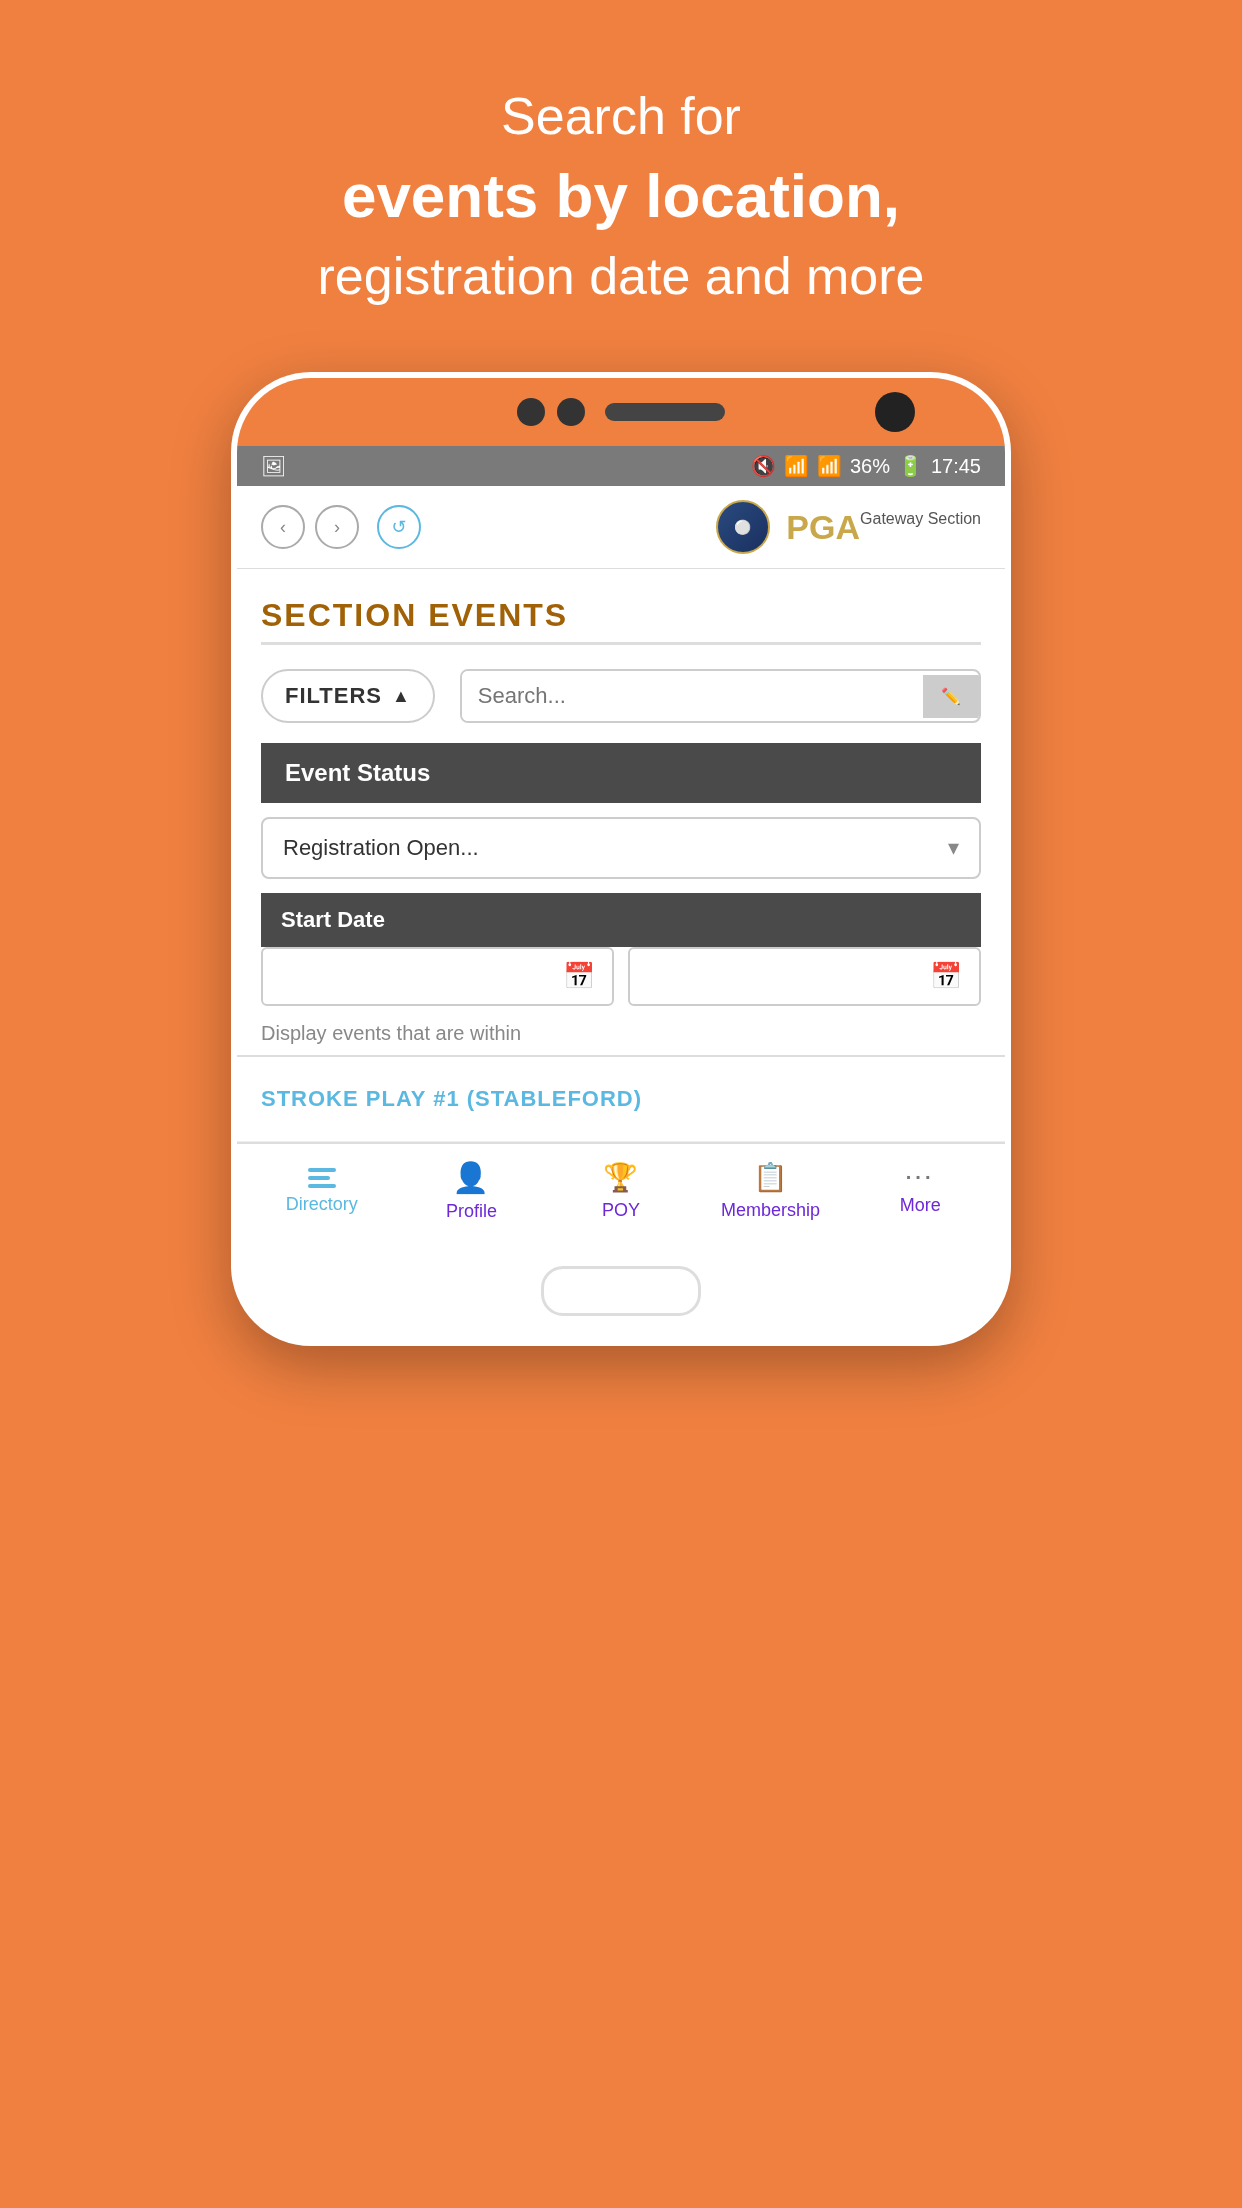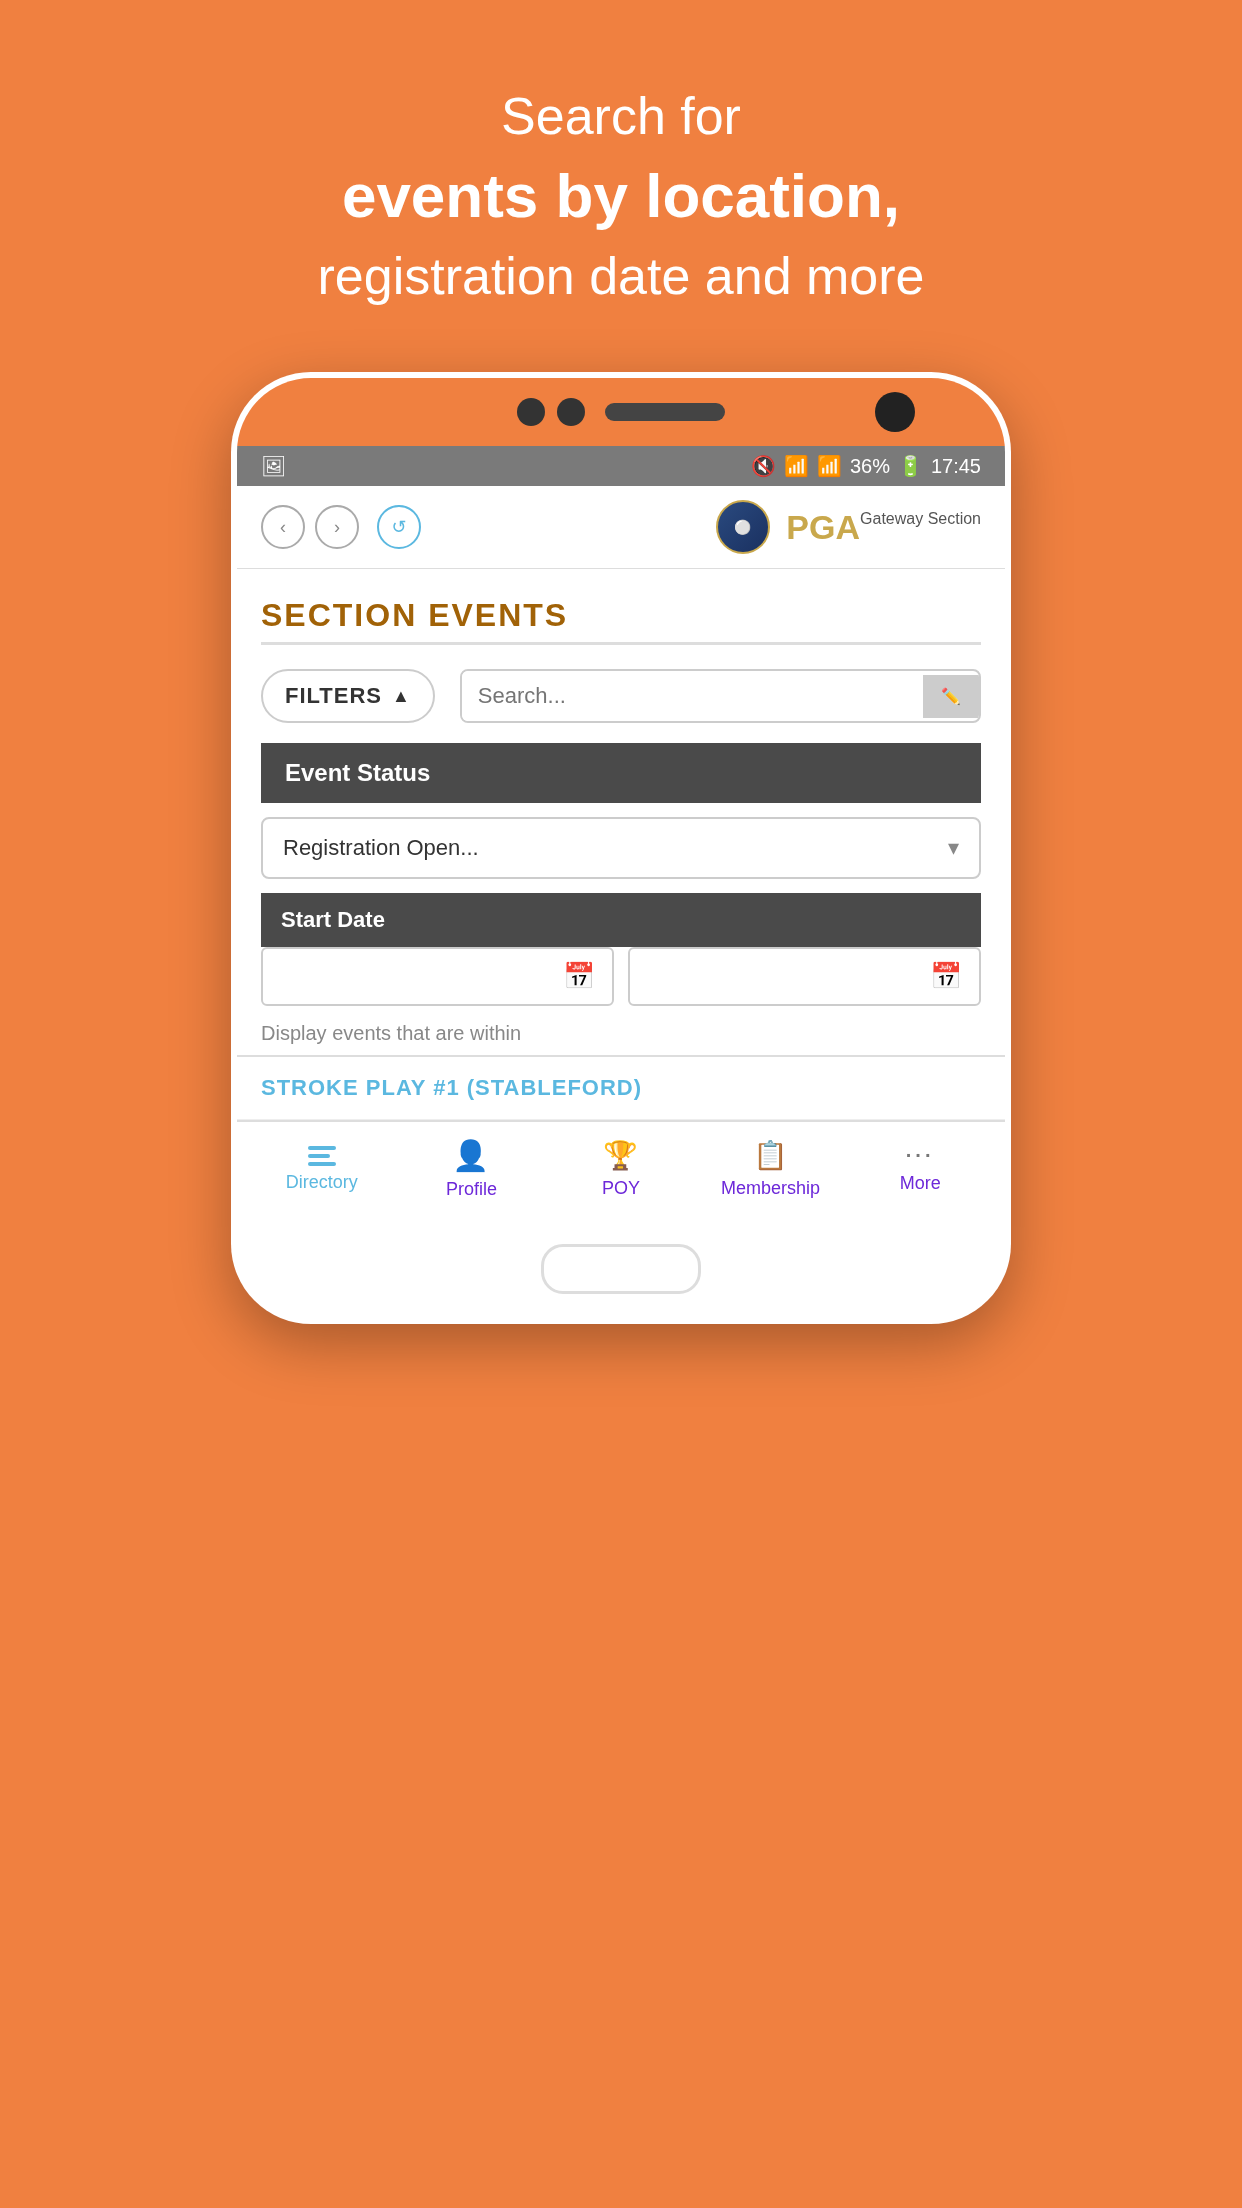--- a/index.html
+++ b/index.html
@@ -462,21 +462,21 @@
     }
 
     
     .event-section {
       background: #f5f5f5;
       border-top: 2px solid #ddd;
     }
 
     .event-card {
       background: white;
-      padding: 18px 24px;
+      padding: 29px 24px;
       border-bottom: 1px solid #eee;
     }
 
     .event-title {
       color: #5bb8e0;
       font-size: 22px;
       font-weight: 700;
       letter-spacing: 1px;
       text-transform: uppercase;
     }

